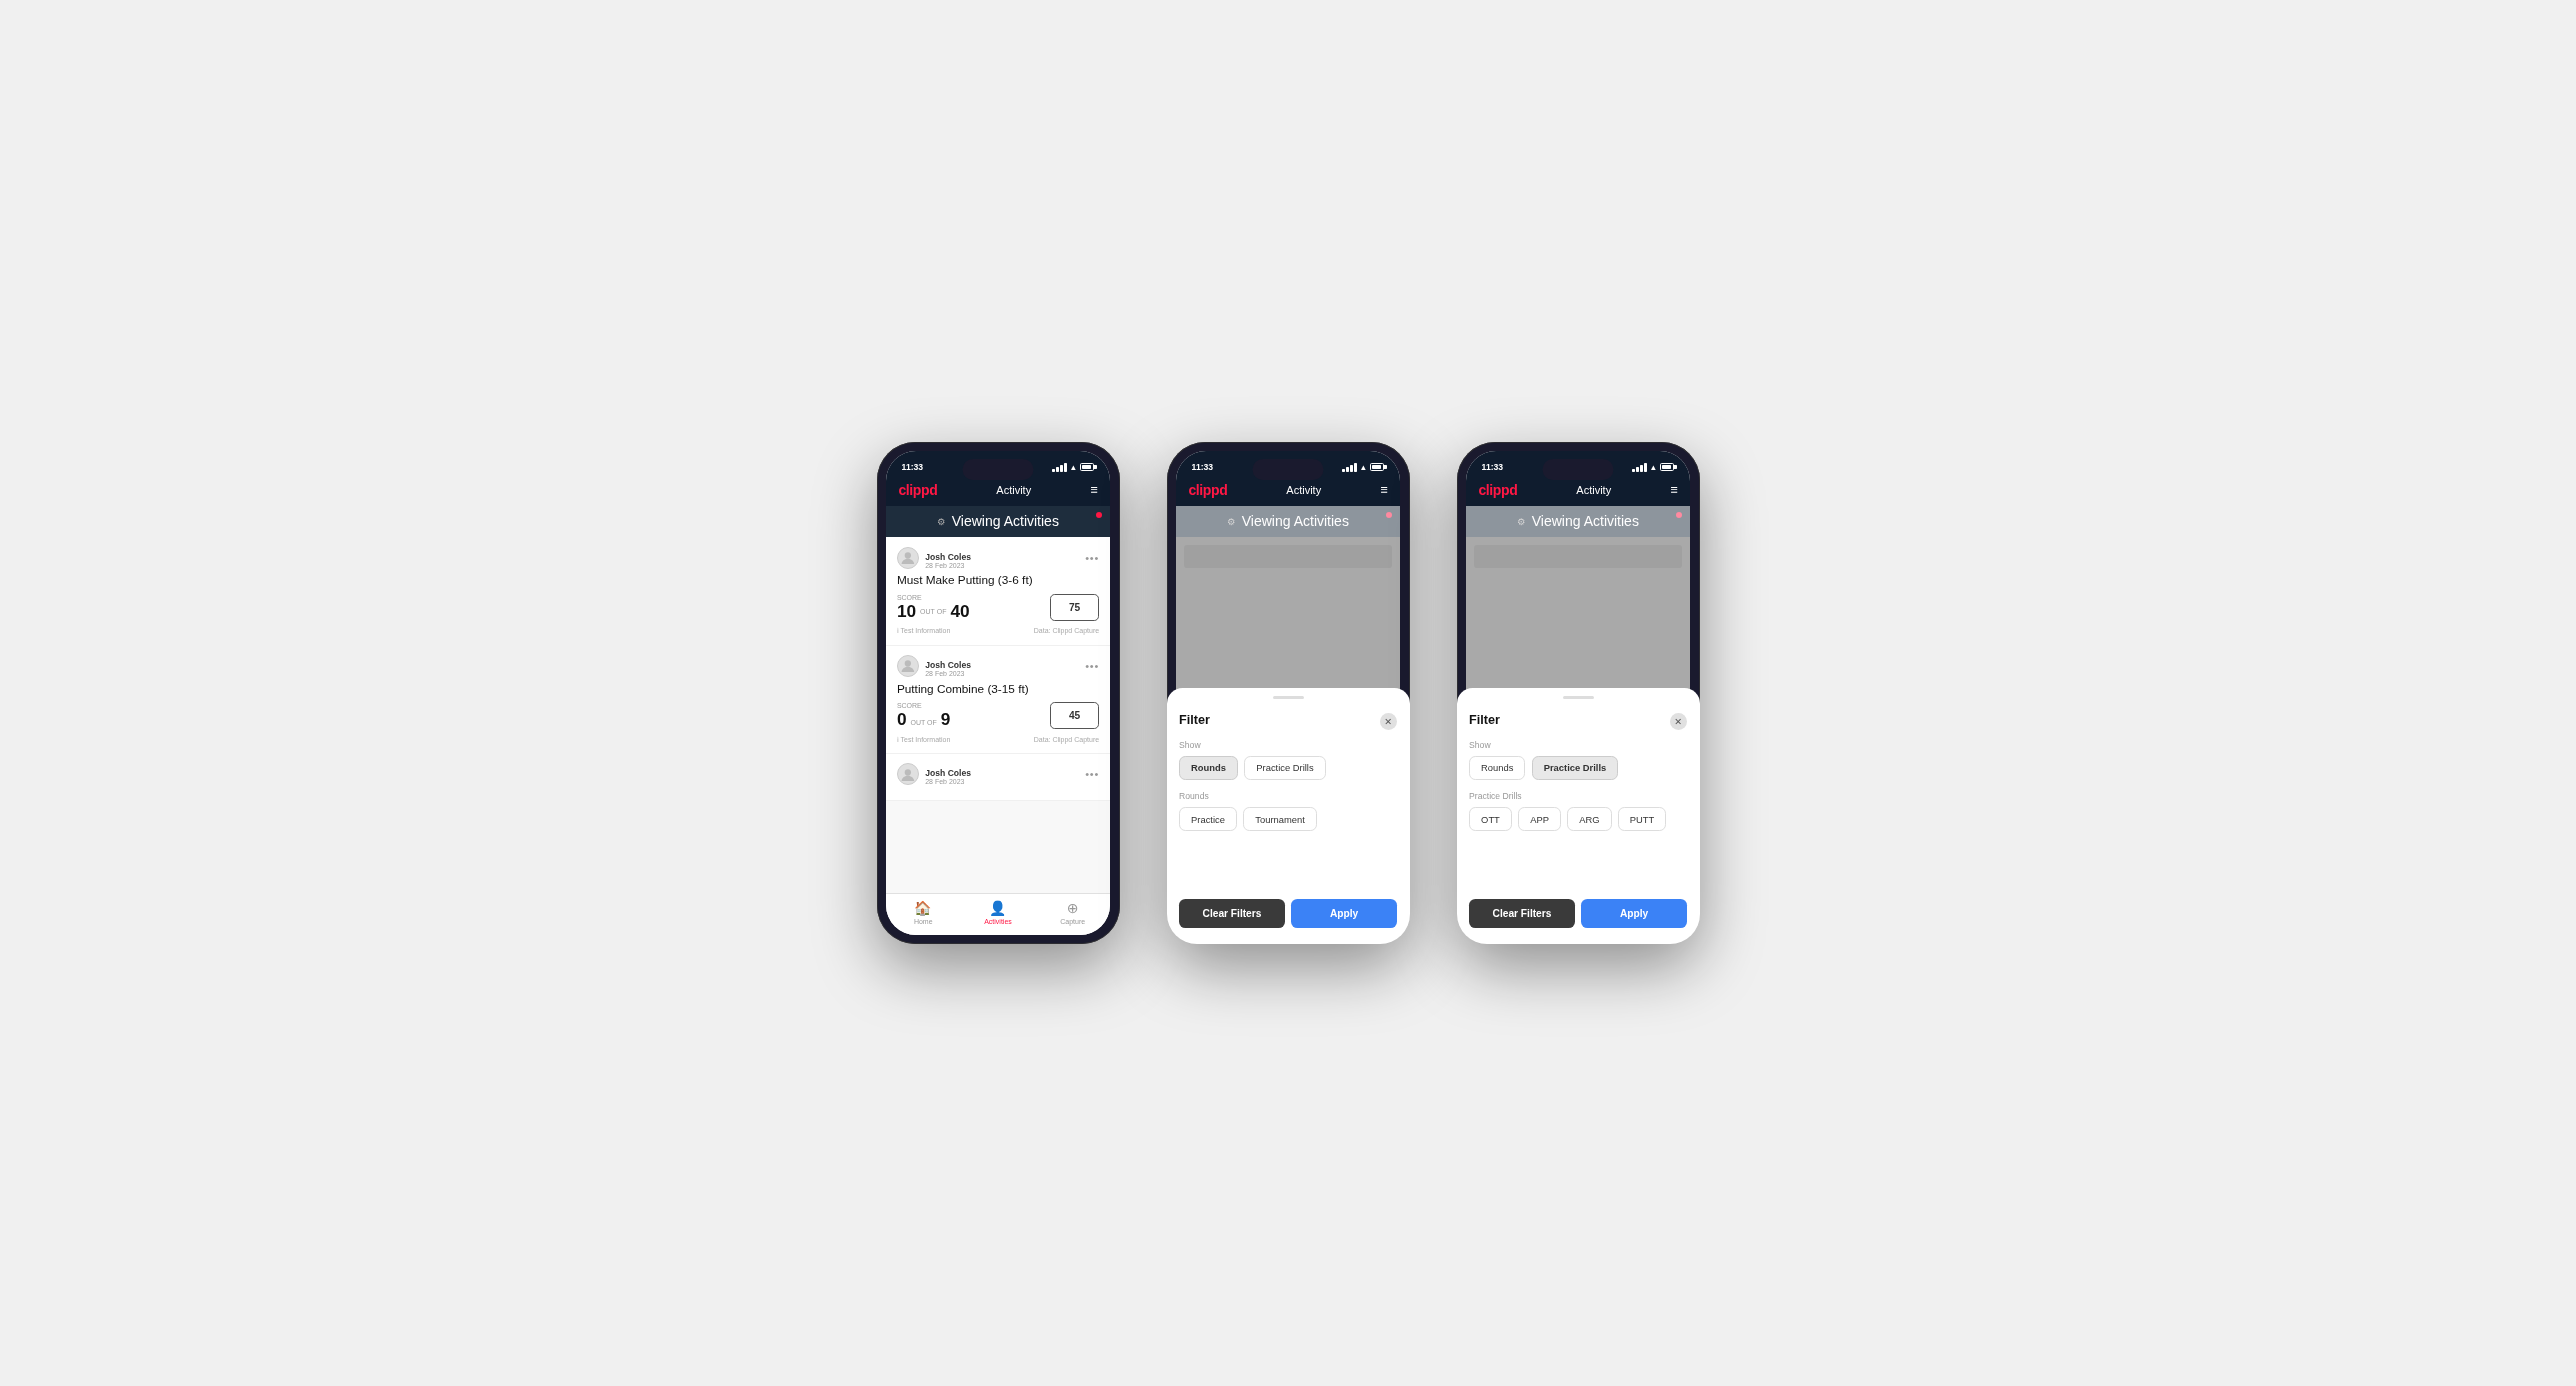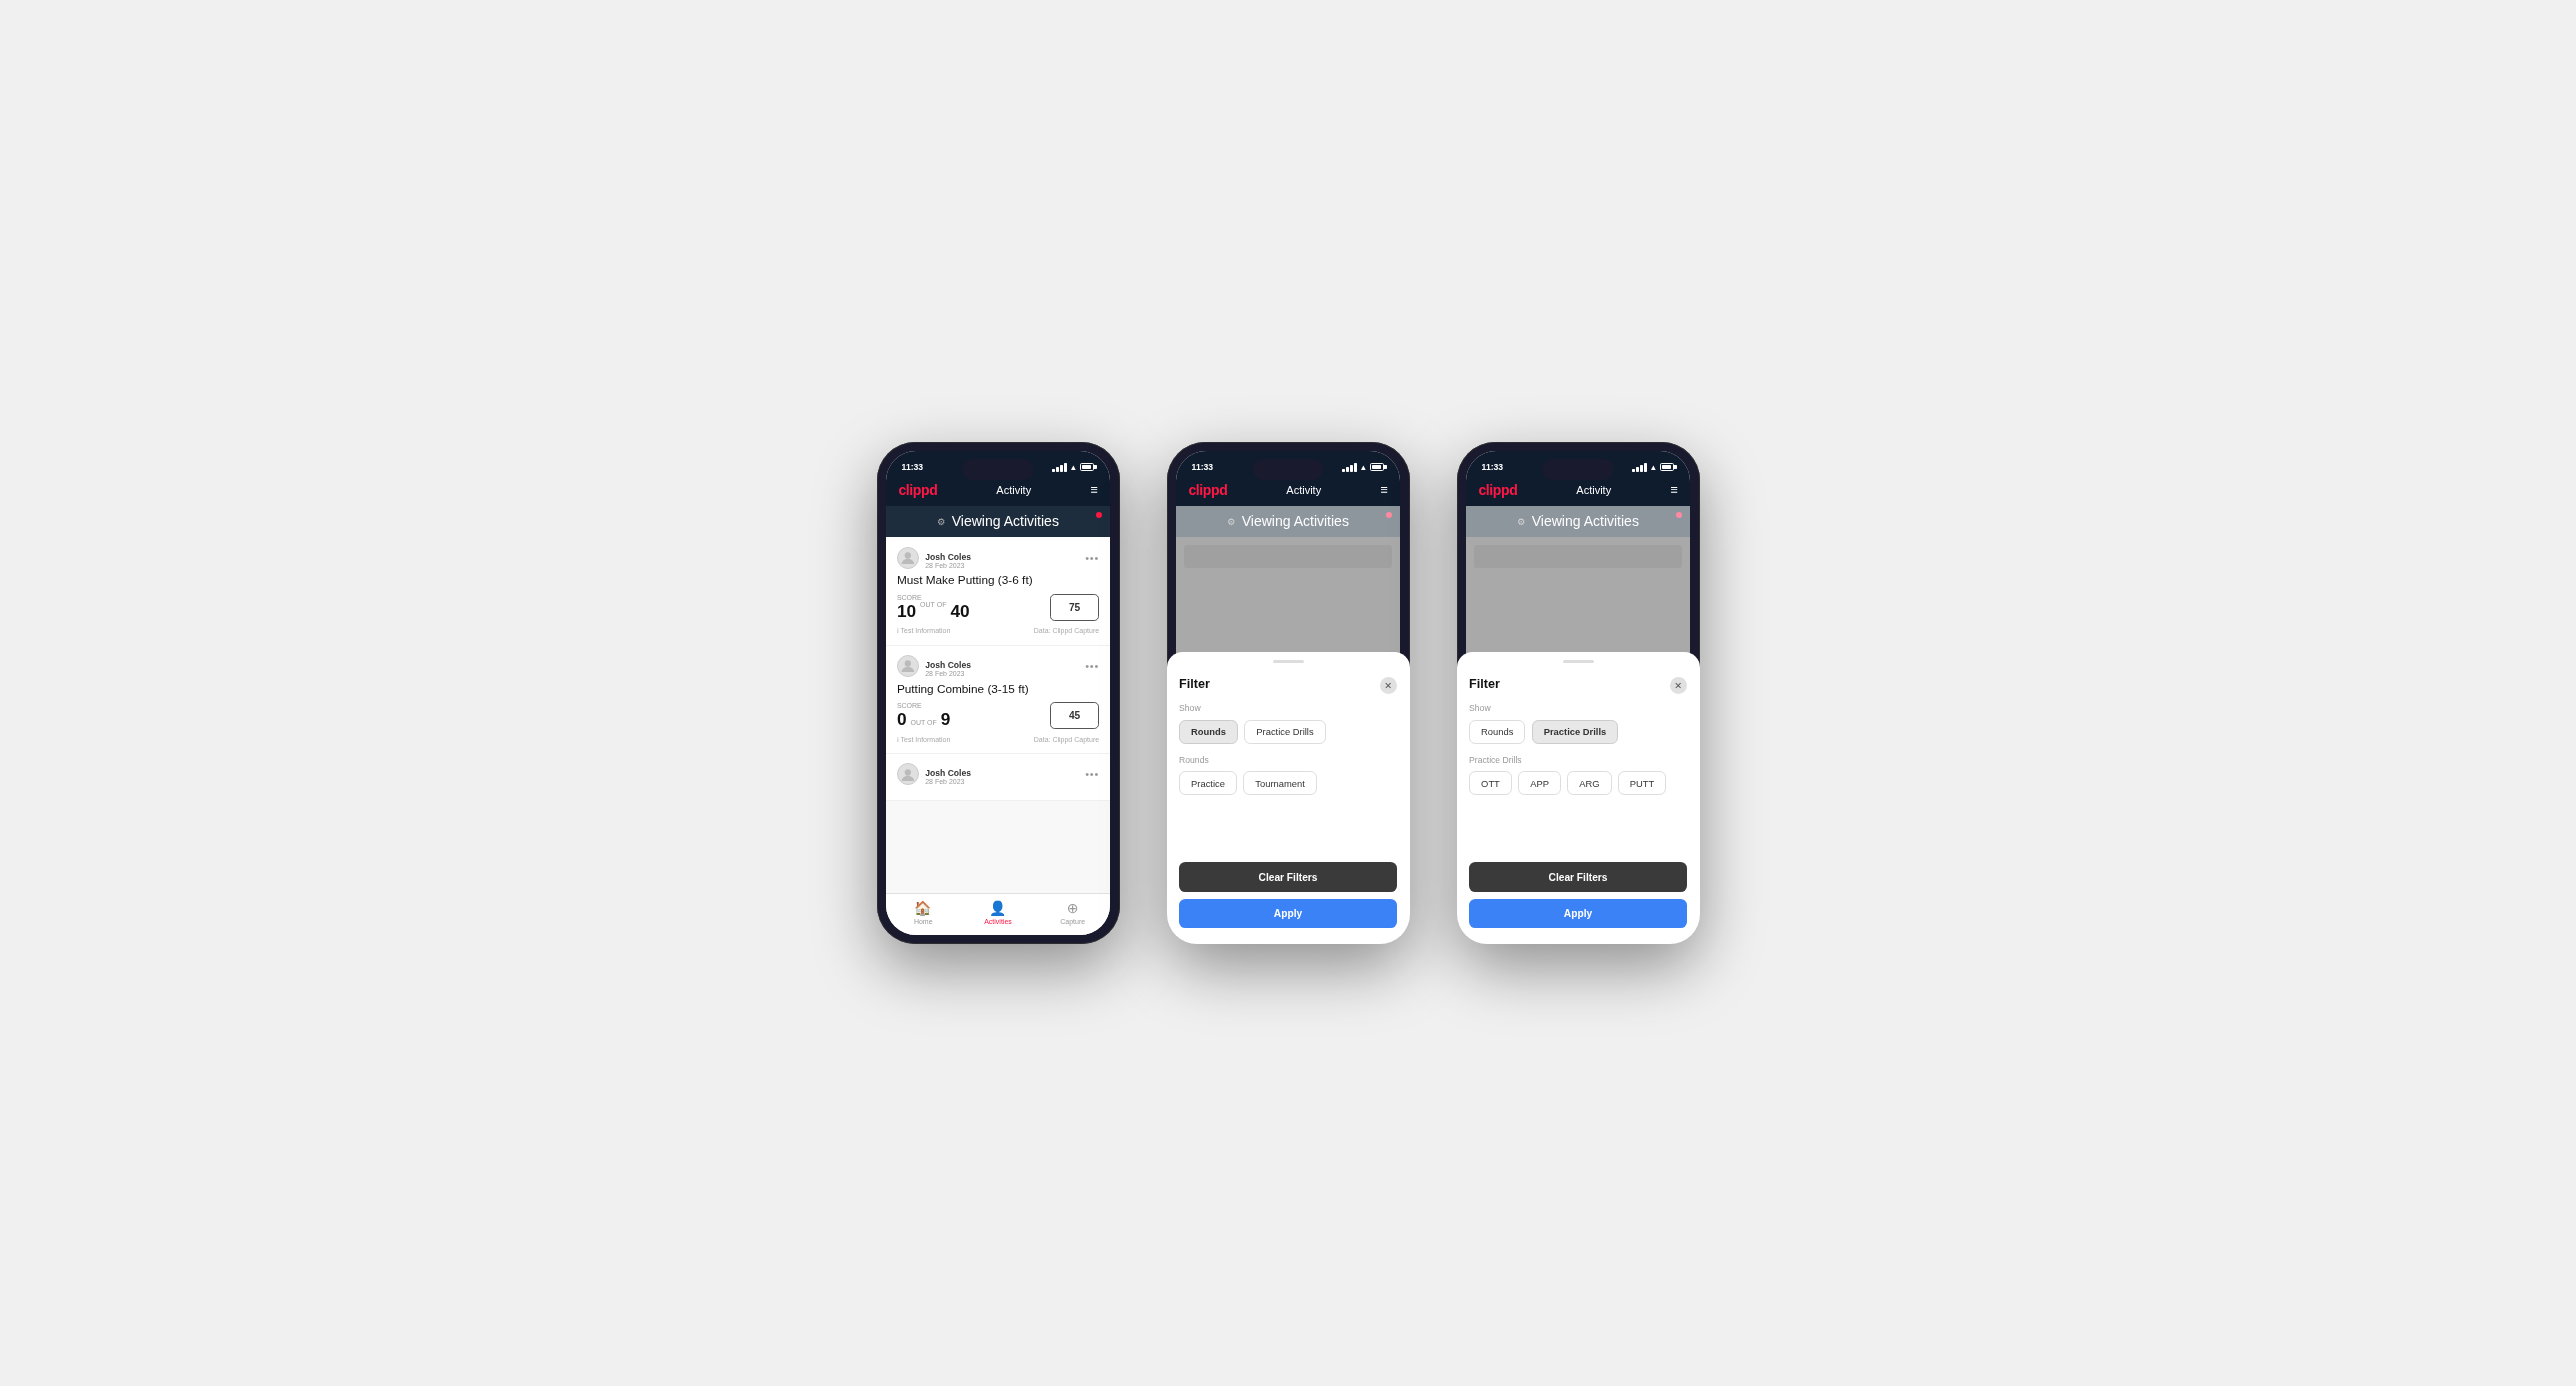--- a/index.html
+++ b/index.html
@@ -357,21 +357,20 @@
     }
     .filter-btn.selected {
       background: #e8e8e8;
       border-color: #ccc;
       font-weight: 600;
     }
     .filter-actions {
       display: flex;
       gap: 6.3px;
       padding: 9.4px 12.6px 0;
-      flex-direction: column;
     }
     .btn-clear {
       flex: 1;
       padding: 9.4px;
       background: #3a3a3a;
       color: #fff;
       border: none;
       border-radius: 6.3px;
       font-size: 10.2px;
       font-weight: 600;
@@ -444,21 +443,21 @@
                 <div class="user-name">Josh Coles</div>
                 <div class="user-date">28 Feb 2023</div>
               </div>
             </div>
             <span class="more-icon">•••</span>
           </div>
           <div class="activity-title">Must Make Putting (3-6 ft)</div>
           <div class="activity-stats">
             <div>
               <div class="stat-label">Score</div>
-              <div style="display:flex;align-items:flex-start;gap:2.4px;">
+              <div style="display:flex;align-items:center;gap:2.4px;">
                 <span class="stat-value">10</span>
                 <span class="out-of">OUT OF</span>
                 <span class="stat-value">40</span>
               </div>
             </div>
             <div class="quality-badge">75</div>
           </div>
           <div class="activity-footer">
             <span class="footer-info">
               <span style="font-size:7px;color:#aaa;">ℹ</span>

